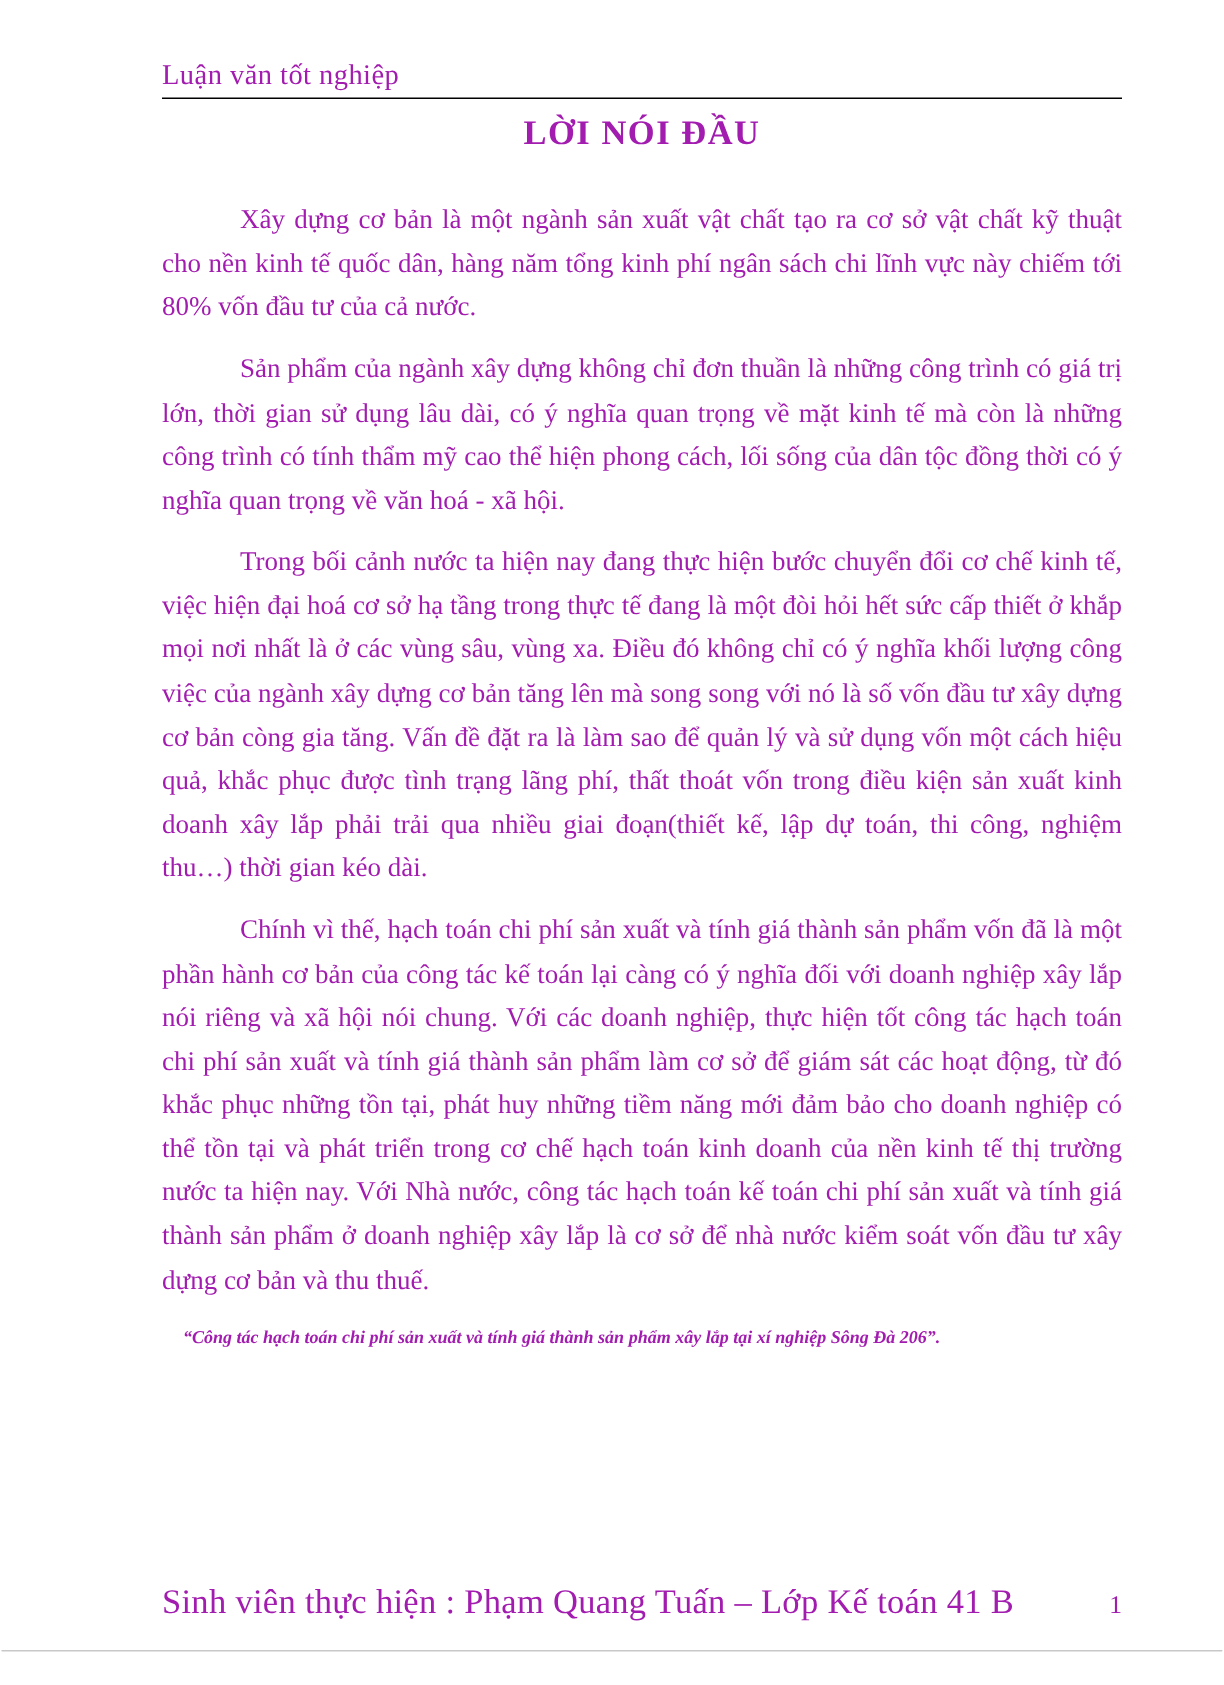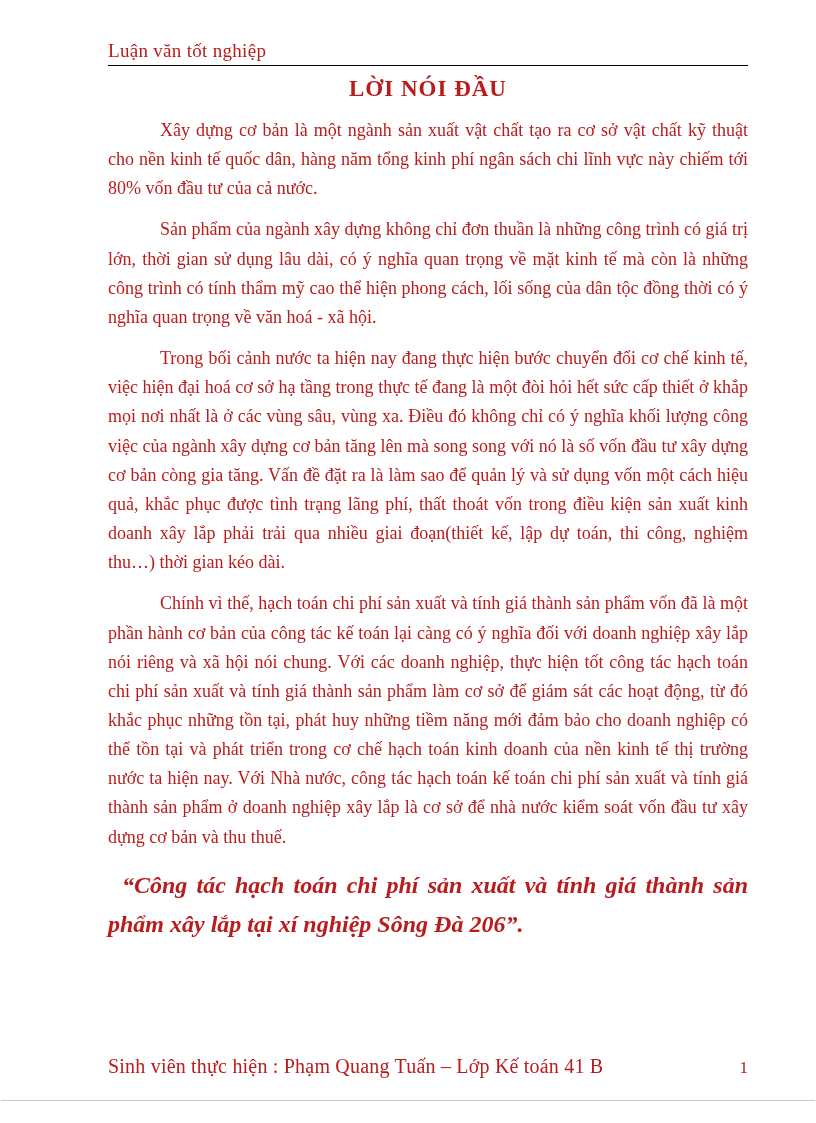--- a/index.html
+++ b/index.html
@@ -7,21 +7,21 @@
     padding: 0;
     background: #ffffff;
   }
   .page {
     position: relative;
     width: 816px;
     height: 1123px;
     background: #ffffff;
     overflow: hidden;
     font-family: "Liberation Serif", serif;
-    color: #b91c1c;
+    color: #a21caf;
     border-radius: 30px;
   }
   .content {
     position: absolute;
     left: 108px;
     top: 40px;
     width: 640px;
   }
   .header-line {
     font-family: "Liberation Serif", serif;
@@ -33,50 +33,50 @@
     border-bottom: 1.2px solid #000;
     width: 640px;
     margin-bottom: 10px;
   }
   .doc-title {
     text-align: center;
     font-size: 23px;
     font-weight: bold;
     letter-spacing: 1px;
     margin-top: 4px;
-    margin-bottom: 14px;
+    margin-bottom: 30px;
   }
   p.para {
     margin: 0 0 12px 0;
     text-align: justify;
     text-justify: inter-word;
     font-size: 18px;
     line-height: 1.62;
     text-indent: 52px;
   }
   p.quote {
     margin: 14px 0 0 0;
     text-align: justify;
-    font-size: 24px;
+    font-size: 12px;
     font-weight: bold;
     font-style: italic;
     line-height: 1.62;
     text-indent: 14px;
   }
   .footer {
     position: absolute;
     left: 108px;
     top: 1055px;
     width: 640px;
     display: flex;
     justify-content: space-between;
     align-items: baseline;
   }
   .footer-text {
-    font-size: 20px;
+    font-size: 23px;
     letter-spacing: 0.2px;
   }
   .footer-page {
     font-size: 17px;
   }
   .bottom-rule {
     position: absolute;
     left: 0;
     top: 1100px;
     width: 816px;

